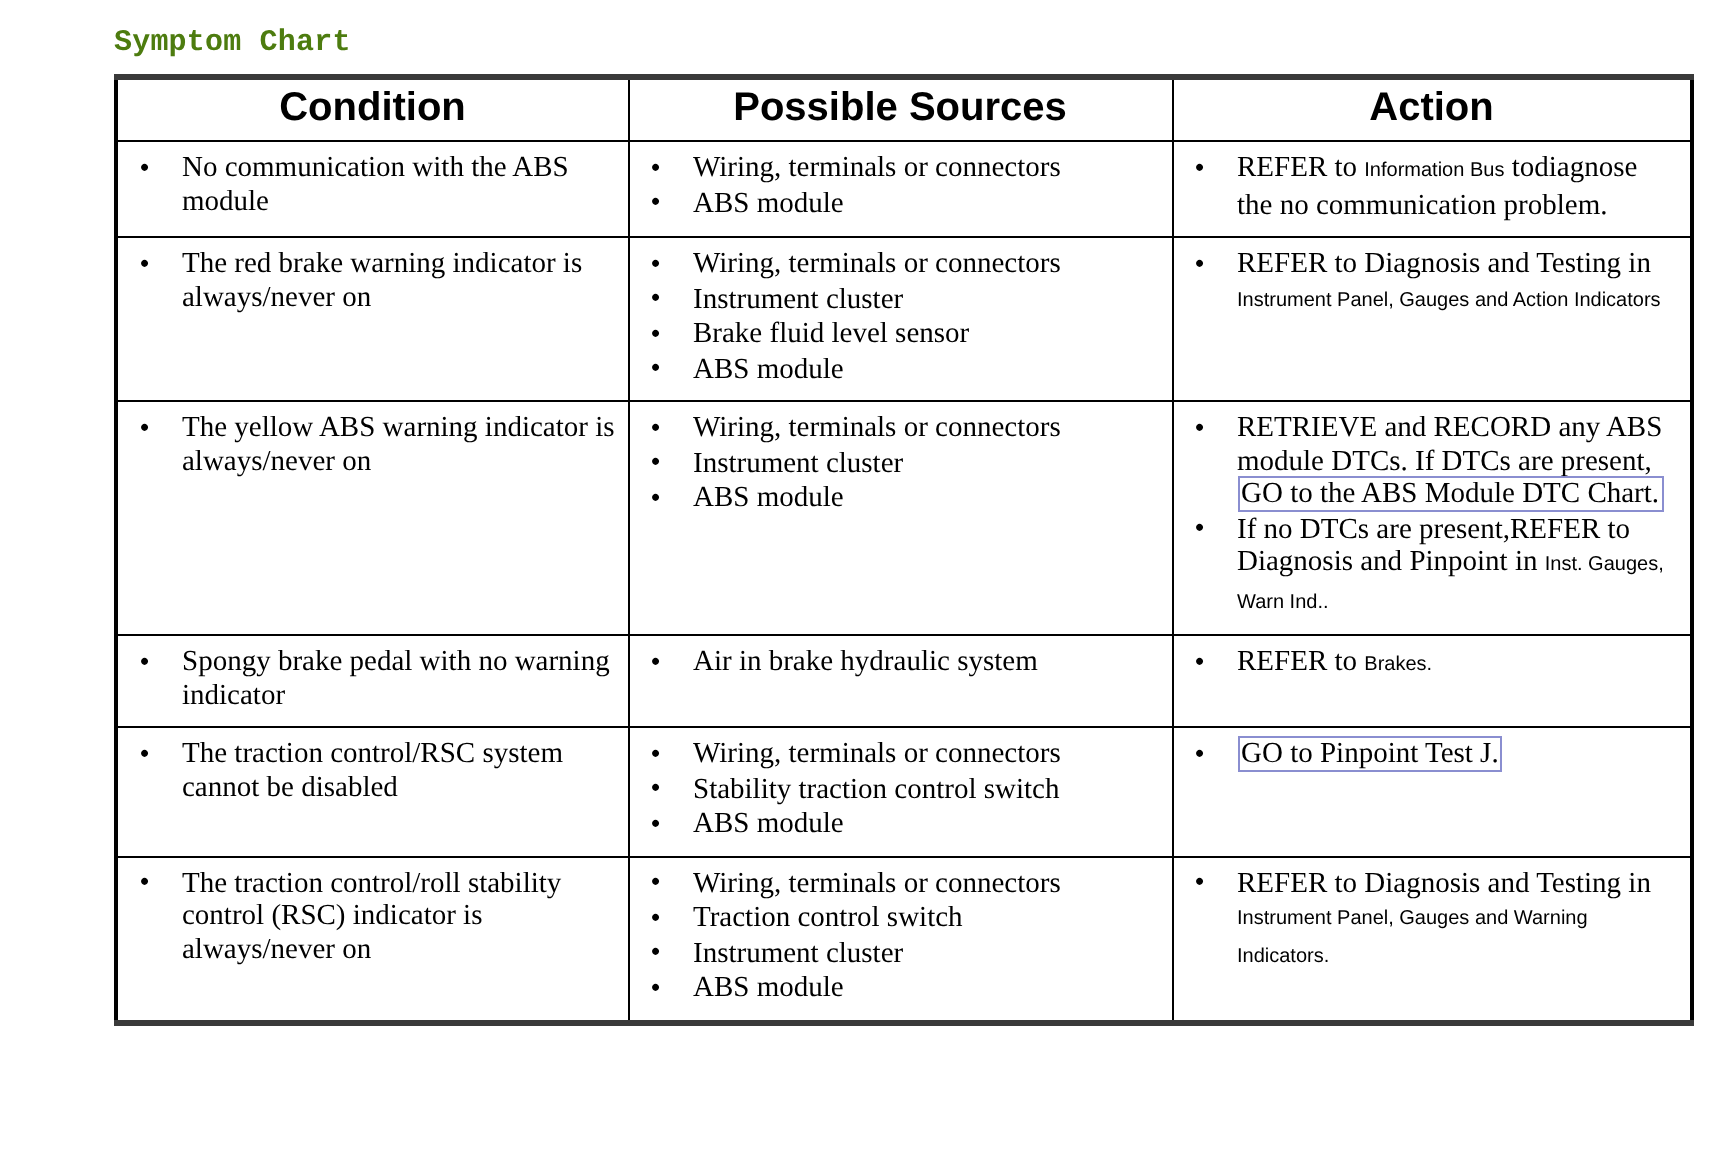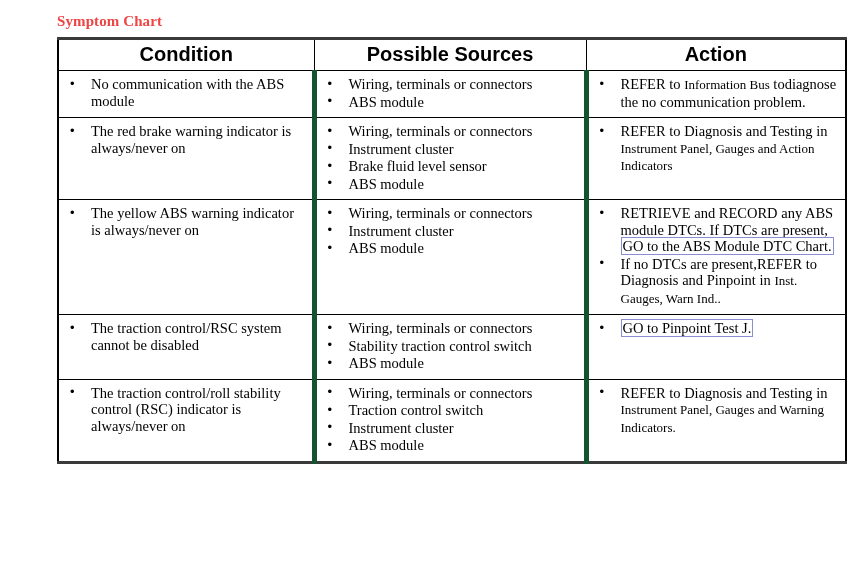--- a/index.html
+++ b/index.html
@@ -13,25 +13,25 @@
     font-family: "Liberation Serif", "DejaVu Serif", serif;
     color: #000000;
     overflow: hidden;
     position: relative;
   }
 
   .page-title {
     position: absolute;
     left: 57px;
     top: 13px;
-    font-family: Liberation Serif, serif;
+    font-family: Liberation Mono, monospace;
     font-weight: bold;
     font-size: 15px;
     letter-spacing: 0.1px;
-    color: #ef4444;
+    color: #4d7c0f;
   }
 
   .chart-table {
     position: absolute;
     left: 57px;
     top: 37px;
     width: 788px;
     border-collapse: collapse;
     table-layout: fixed;
   }
@@ -51,21 +51,21 @@
     text-align: center;
     padding: 3px 0 4px 0;
     height: 19px;
     vertical-align: middle;
   }
   .chart-table thead th:first-child { border-left: 2px solid #000; }
   .chart-table thead th:last-child  { border-right: 2px solid #000; }
 
   .chart-table tbody td {
     border-bottom: 1px solid #000;
-    border-left: 5px solid #14532d;
+    border-left: 1px solid #14532d;
     border-right: 1px solid #000;
     vertical-align: top;
     padding: 5px 6px 7px 6px;
     font-size: 14.5px;
     line-height: 16.5px;
   }
   .chart-table tbody td:first-child { border-left: 2px solid #000; }
   .chart-table tbody td:last-child  { border-right: 2px solid #000; }
   .chart-table tbody tr:last-child td { border-bottom: 3px solid #3a3a3a; }
 
@@ -86,21 +86,21 @@
     content: "\2022";
     position: absolute;
     left: 5px;
     top: -0.5px;
     font-family: "Liberation Sans", sans-serif;
     font-size: 13px;
     line-height: 16.5px;
   }
 
   .serif { font-family: "Liberation Serif", "DejaVu Serif", serif; }
-  .sans  { font-family: Liberation Serif, serif; font-size: 13px; margin-top: 35px; }
+  .sans  { font-family: Liberation Sans, sans-serif; font-size: 10px; margin-top: 35px; }
 
   .linkbox {
     border: 1px solid #8a8ed0;
     padding: 0 1px;
     box-decoration-break: clone;
     -webkit-box-decoration-break: clone;
   }
 </style>
 </head>
 <body>
@@ -175,20 +175,37 @@
         <td>
           <ul class="blist">
             <li><span class="serif">RETRIEVE and RECORD any ABS module DTCs. If DTCs are present, </span><span class="serif linkbox">GO to the ABS Module DTC Chart.</span></li>
             <li><span class="serif">If no DTCs are present,</span><span class="serif">REFER to Diagnosis and</span><span class="serif"> Pinpoint in </span><span class="sans">Inst. Gauges, Warn Ind..</span></li>
           </ul>
         </td>
       </tr>
       <tr>
         <td>
           <ul class="blist">
+            <li><span class="serif">Spongy brake pedal with no warning indicator</span></li>
+          </ul>
+        </td>
+        <td>
+          <ul class="blist">
+            <li><span class="serif">Air in brake hydraulic system</span></li>
+          </ul>
+        </td>
+        <td>
+          <ul class="blist">
+            <li><span class="serif">REFER to </span><span class="sans">Brakes.</span></li>
+          </ul>
+        </td>
+      </tr>
+      <tr>
+        <td>
+          <ul class="blist">
             <li><span class="serif">The traction control/RSC system cannot be disabled</span></li>
           </ul>
         </td>
         <td>
           <ul class="blist">
             <li><span class="serif">Wiring, terminals or connectors</span></li>
             <li><span class="serif">Stability traction control switch</span></li>
             <li><span class="serif">ABS module</span></li>
           </ul>
         </td>

